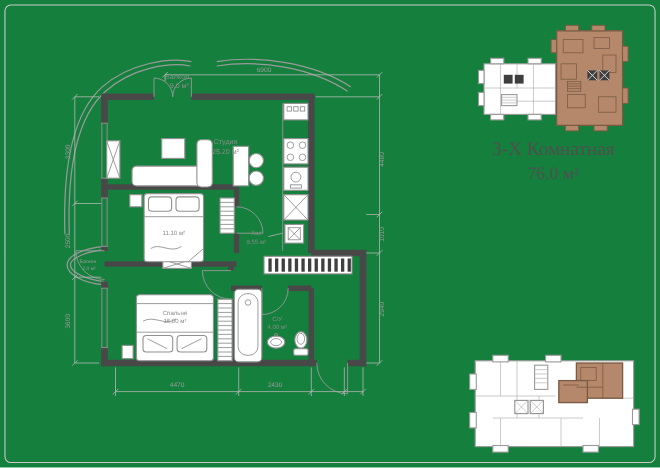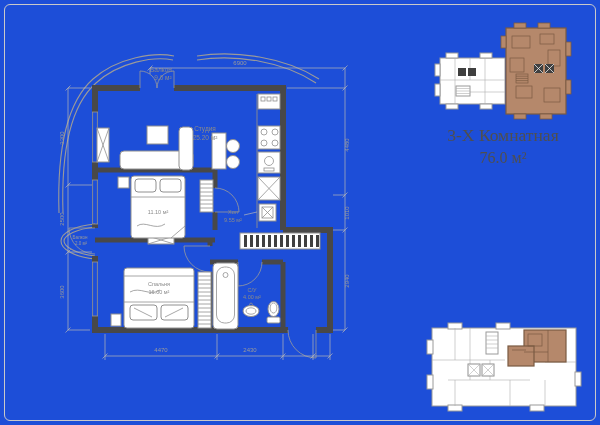--- a/index.html
+++ b/index.html
@@ -1,16 +1,16 @@
 <!DOCTYPE html>
 <html><head>
 <meta charset="utf-8">
 <style>
   html,body{margin:0;padding:0;background:#ffffff;}
-  .canvas{position:relative;width:600px;height:425px;background:#1d4ed8;overflow:hidden;
+  .canvas{position:relative;width:600px;height:425px;background:#15803d;overflow:hidden;
           font-family:"Liberation Sans",sans-serif;}
   .frame{position:absolute;left:4px;top:4px;right:4px;bottom:4px;
          border:1px solid #c9c9c9;border-radius:6px;pointer-events:none;}
   svg{position:absolute;left:0;top:0;}
   .wall{stroke:#484848;stroke-width:6;fill:none;stroke-linecap:butt;}
   .wall-i{stroke:#484848;stroke-width:5;fill:none;stroke-linecap:butt;}
   .thin{stroke:#8f8f8f;stroke-width:0.9;fill:none;}
   .furn{stroke:#909090;stroke-width:1;fill:#ffffff;}
   .furnl{stroke:#909090;stroke-width:0.8;fill:none;}
   .arc{stroke:#9a9a9a;stroke-width:0.8;fill:none;}

